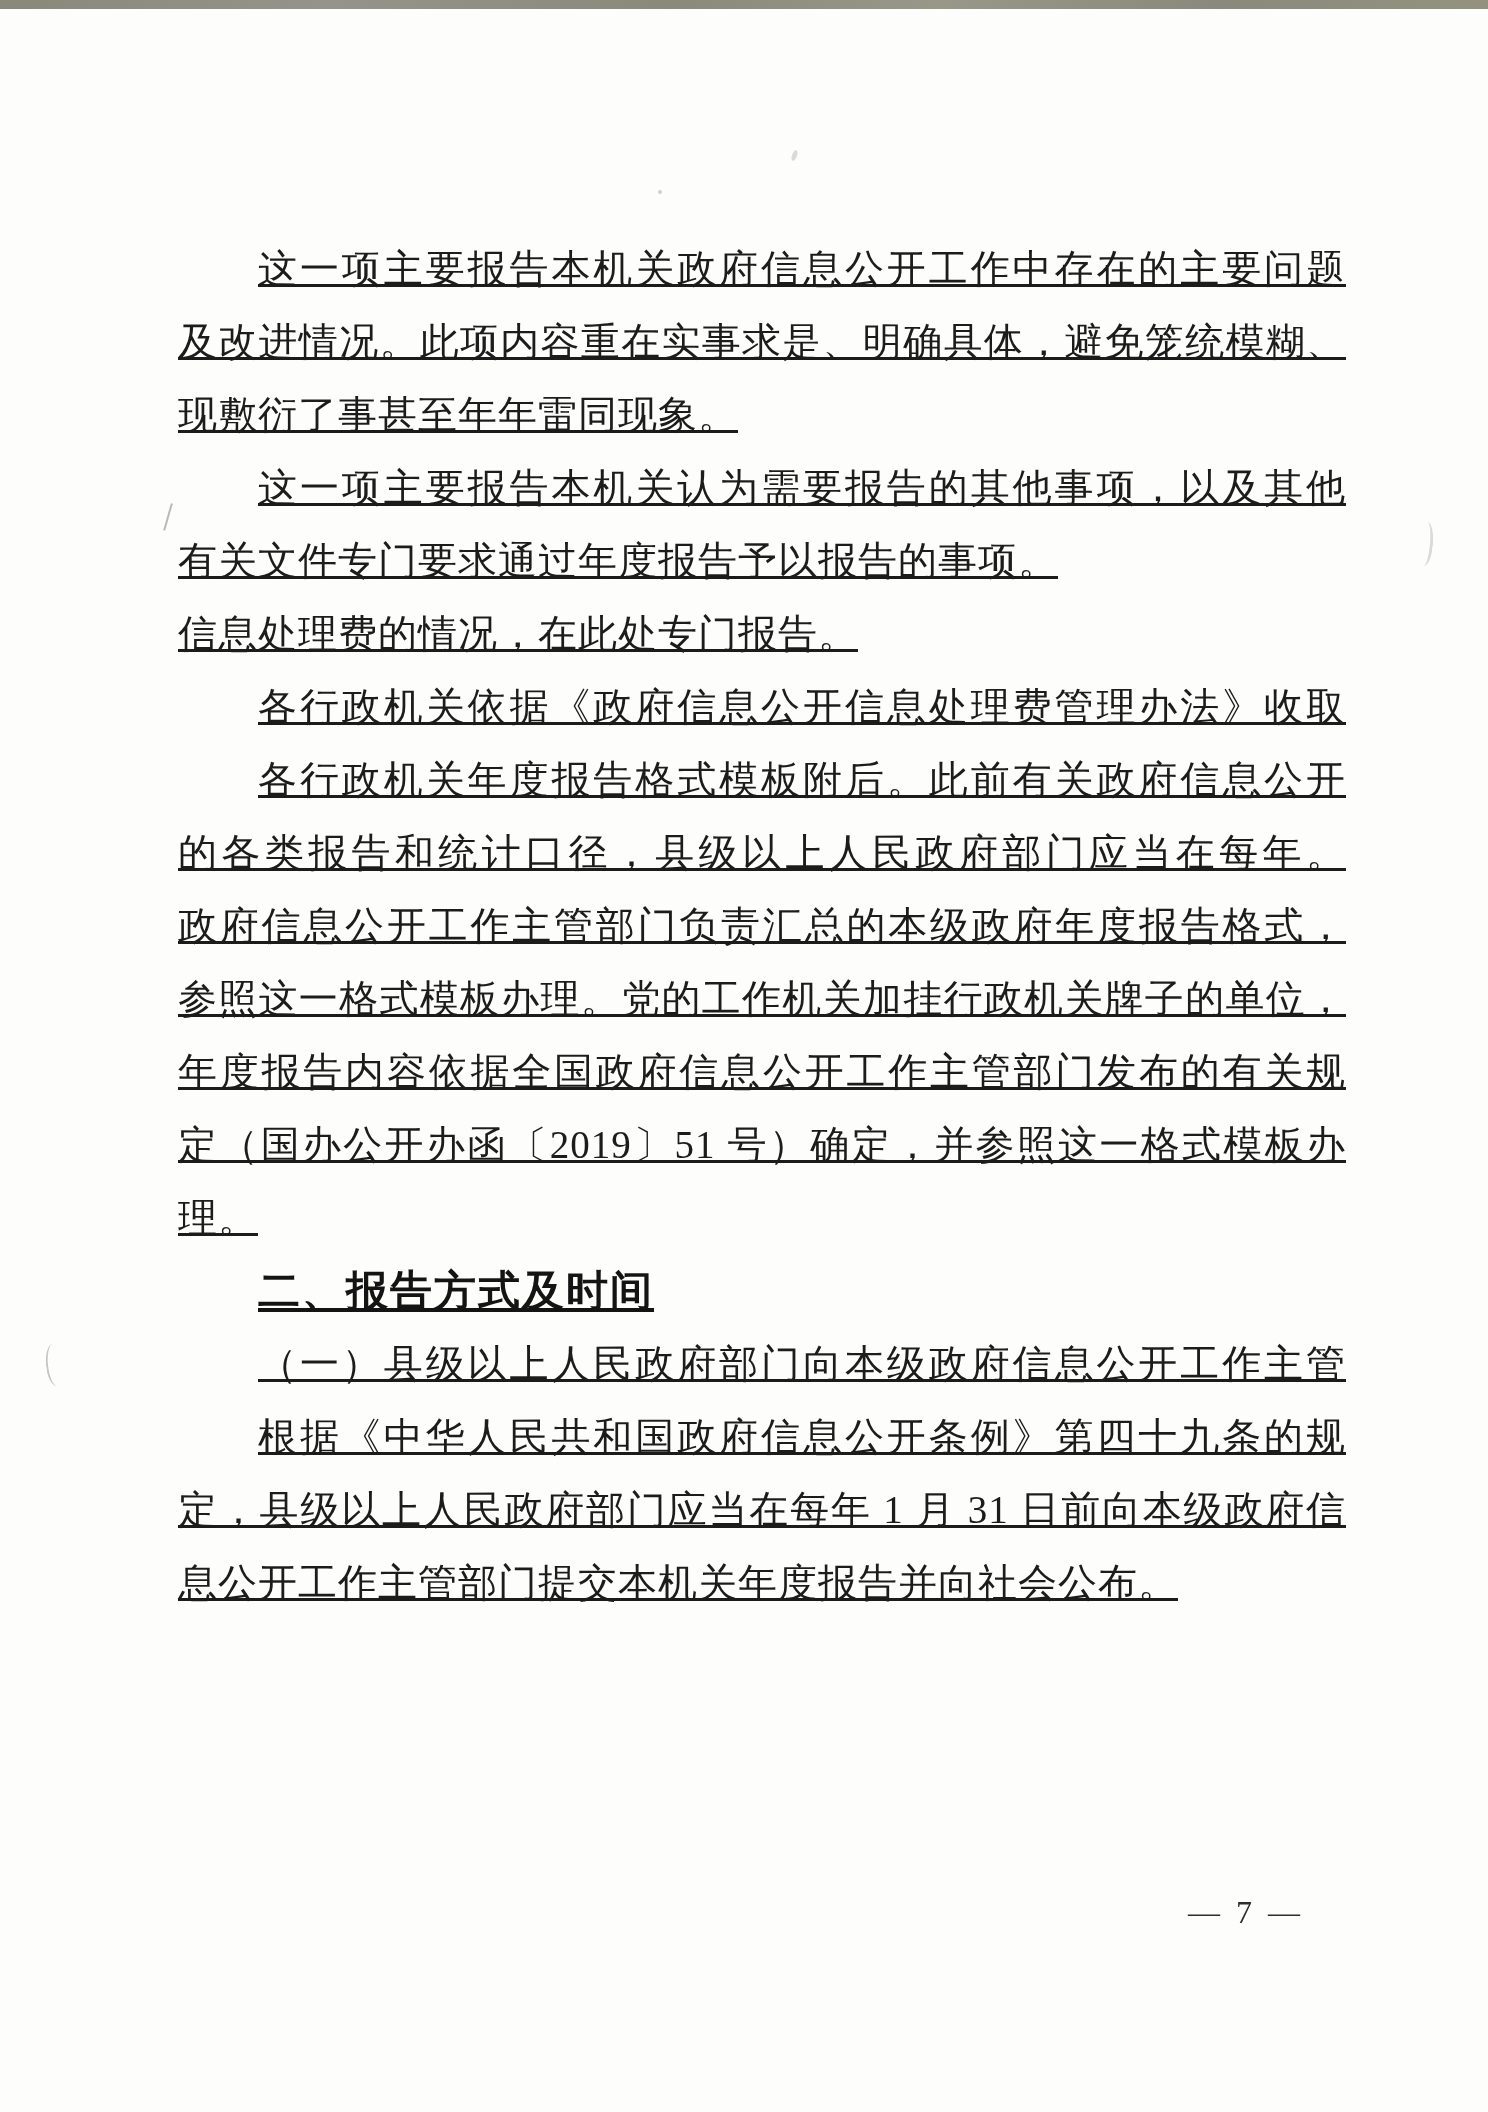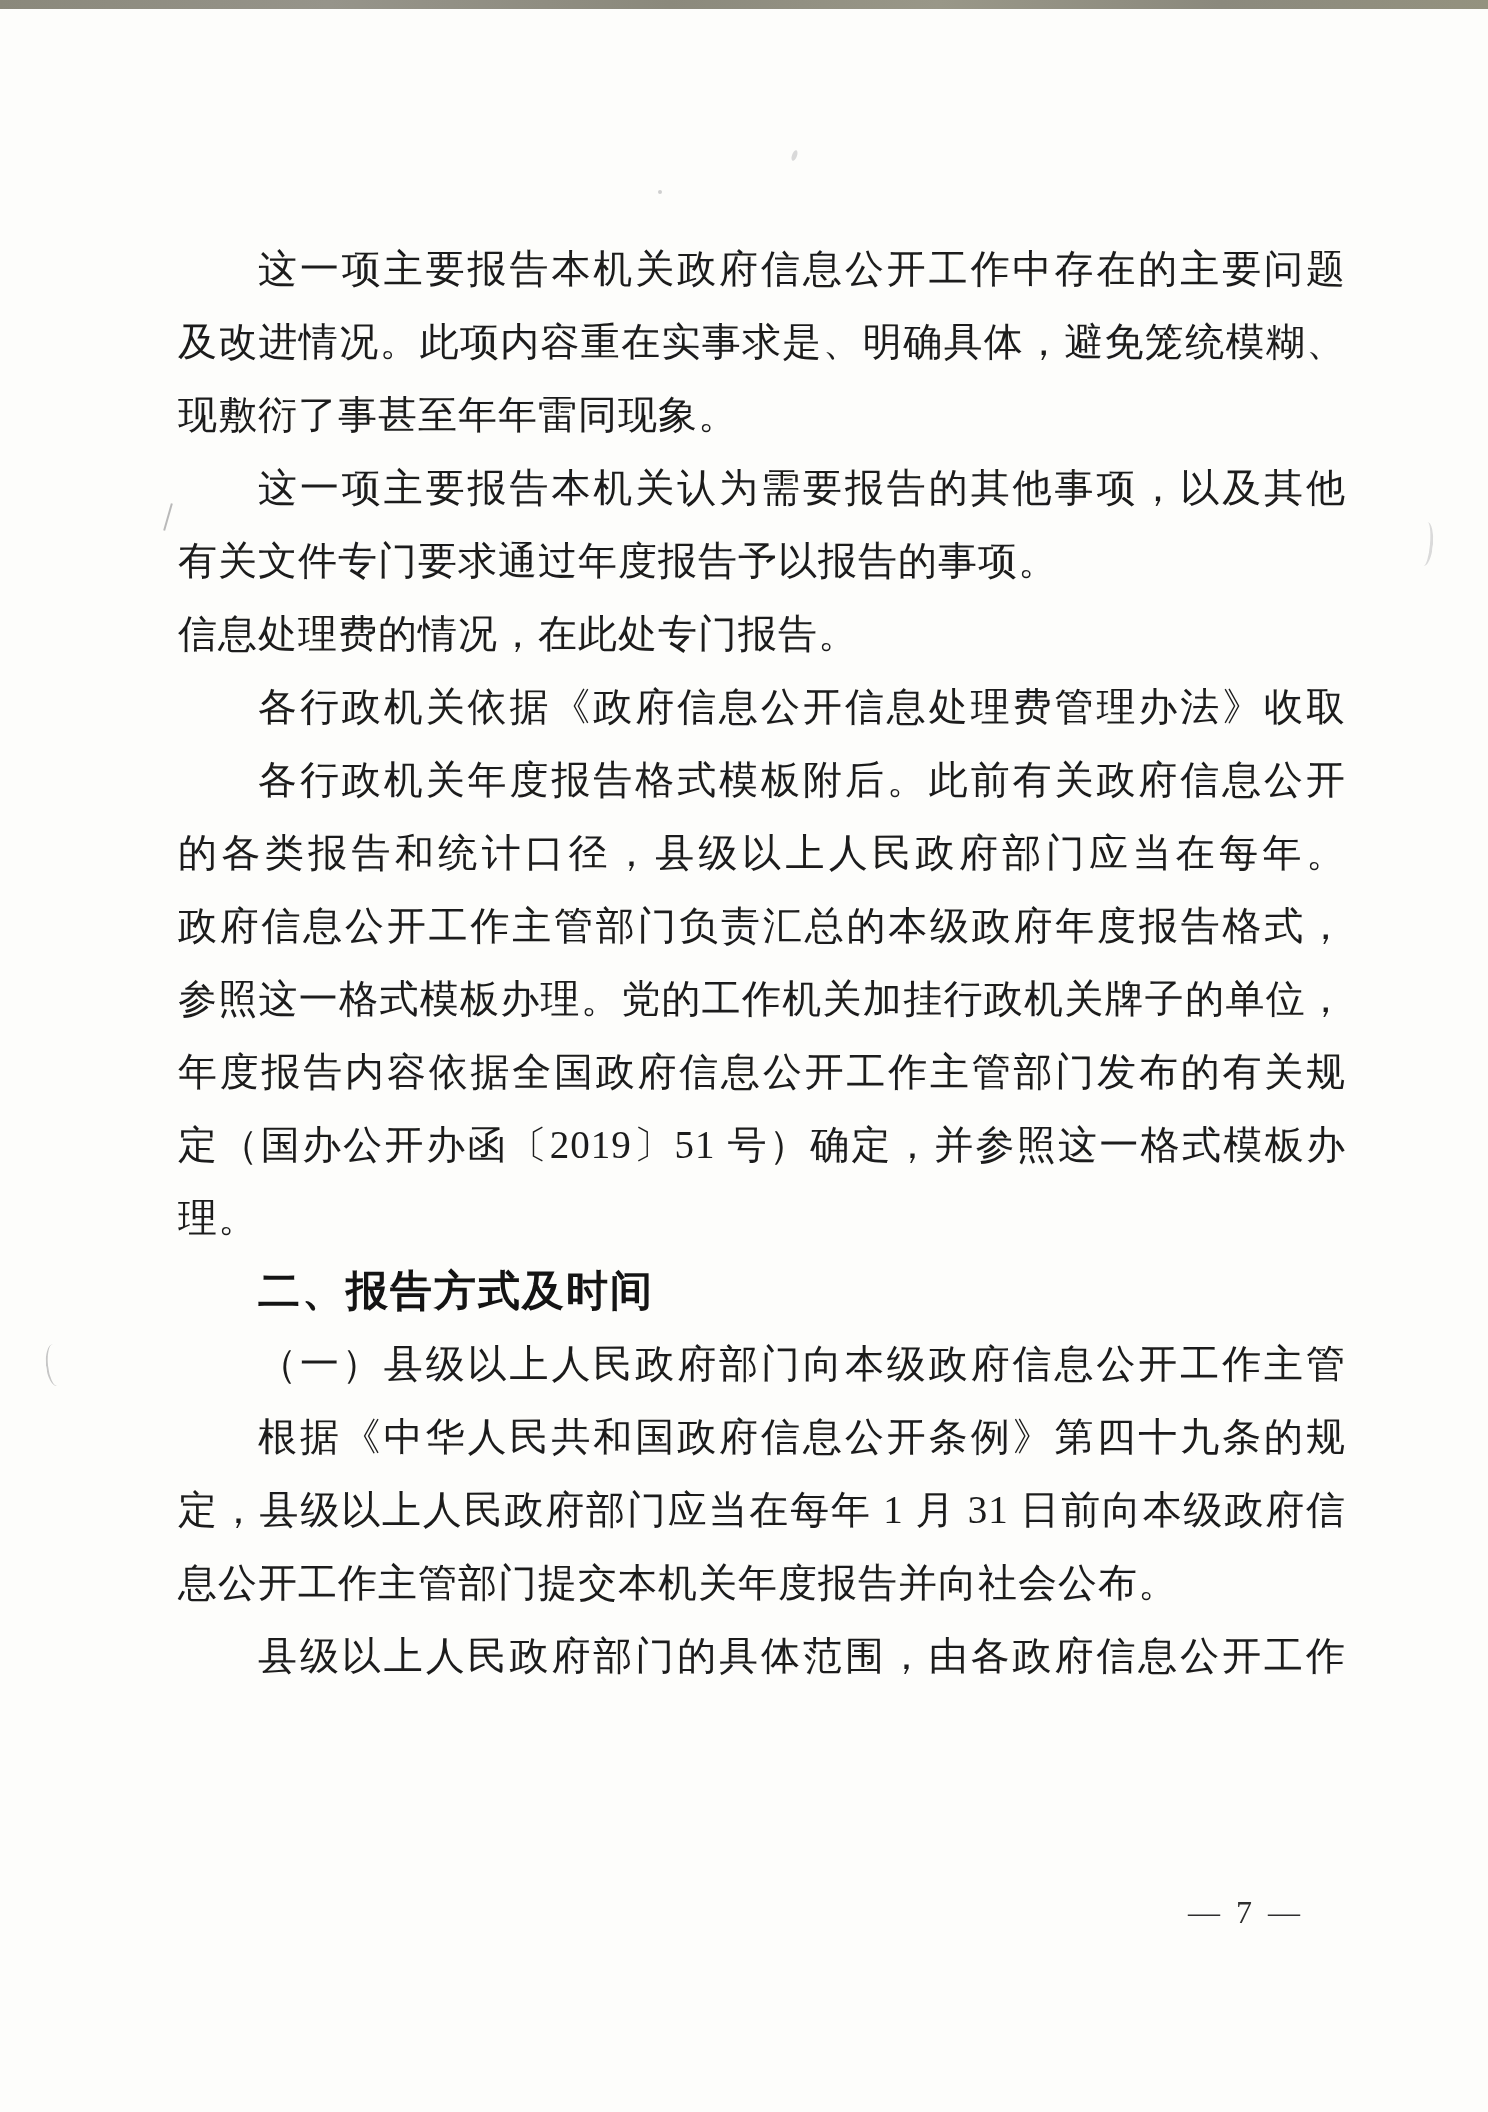--- a/index.html
+++ b/index.html
@@ -30,20 +30,21 @@
     top: 232px;
     width: 1168px;
     color: #1c1c1c;
   }
   .line {
     height: 73px;
     line-height: 73px;
     font-size: 39px;
     white-space: nowrap;
     letter-spacing: 1px;
+    text-decoration: underline;
   }
   .line.indent { text-indent: 80px; }
   .line.fill {
     white-space: normal;
     text-align: justify;
     text-align-last: justify;
     overflow: hidden;
   }
   .line.heading {
     font-family: "Liberation Sans", sans-serif;
@@ -118,21 +119,20 @@
       <div class="line fill">政府信息公开工作主管部门负责汇总的本级政府年度报告格式，</div>
       <div class="line fill">参照这一格式模板办理。党的工作机关加挂行政机关牌子的单位，</div>
       <div class="line fill">年度报告内容依据全国政府信息公开工作主管部门发布的有关规</div>
       <div class="line fill">定（国办公开办函〔2019〕51 号）确定，并参照这一格式模板办</div>
       <div class="line">理。</div>
       <div class="line indent heading">二、报告方式及时间</div>
       <div class="line indent fill">（一）县级以上人民政府部门向本级政府信息公开工作主管</div>
       <div class="line indent fill">根据《中华人民共和国政府信息公开条例》第四十九条的规</div>
       <div class="line fill">定，县级以上人民政府部门应当在每年 1 月 31 日前向本级政府信</div>
       <div class="line">息公开工作主管部门提交本机关年度报告并向社会公布。</div>
-      <div class="line indent fill">县级以上人民政府部门的具体范围，由各政府信息公开工作</div>
     </div>
 
   <div class="page-number">— 7 —</div>
 
   <div class="artifact artifact-slash"></div>
   <div class="artifact artifact-paren"></div>
   <div class="artifact artifact-smudge"></div>
   <div class="artifact artifact-speck"></div>
   <div class="artifact artifact-dot"></div>
 </div>

